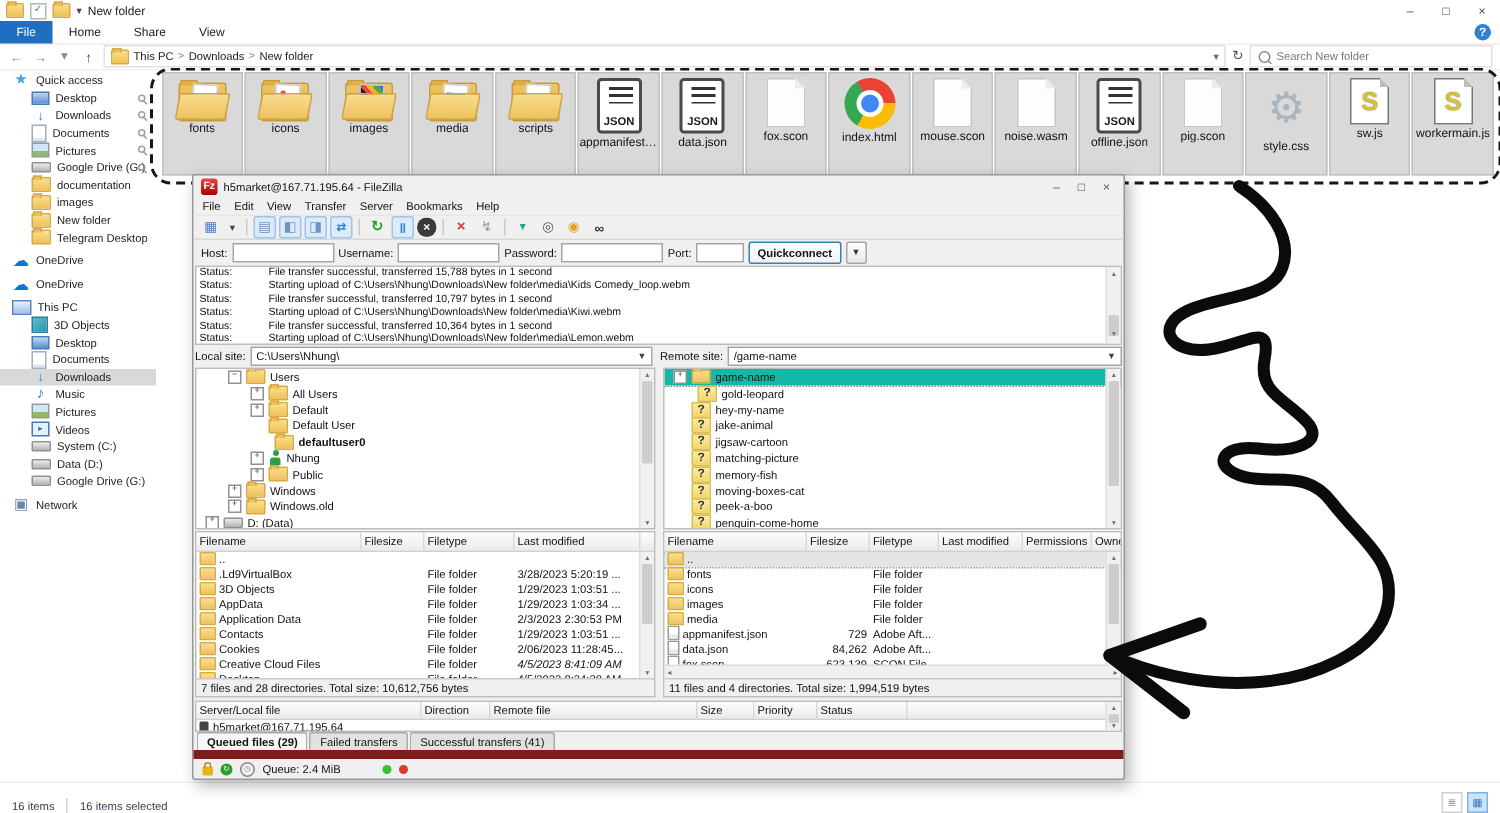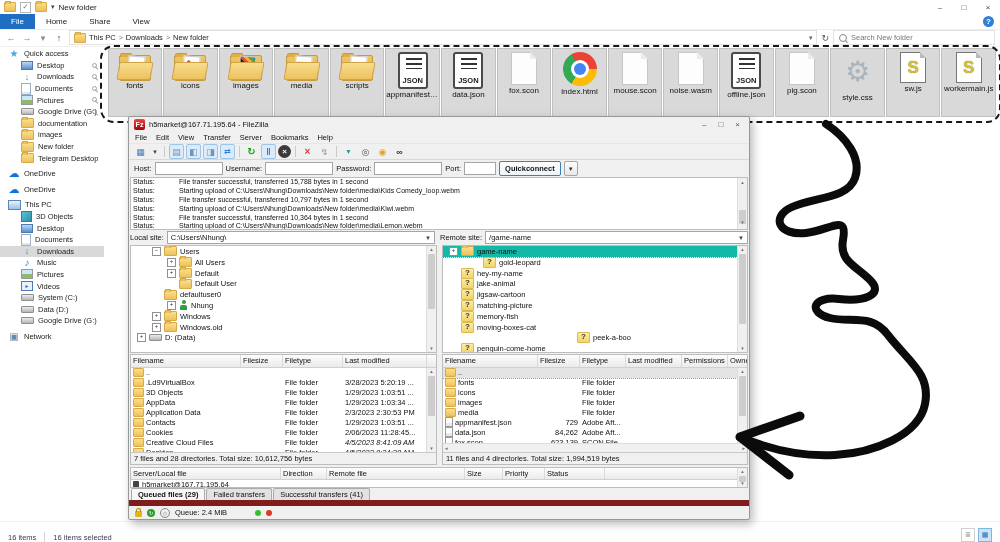--- a/index.html
+++ b/index.html
@@ -531,29 +531,34 @@
         <div class="trow" style="padding-left: 36px;">
           <span class="exp">+</span>
           <span class="tfold"></span>
           <span>Default</span>
         </div>
         <div class="trow" style="padding-left: 36px;">
           <span class="exp none">+</span>
           <span class="tfold"></span>
           <span>Default User</span>
         </div>
-        <div class="trow" style="padding-left: 21px;">
+        <div class="trow" style="padding-left: 40px; font-weight: bold;">
           <span class="exp none">+</span>
           <span class="tfold"></span>
           <span>defaultuser0</span>
         </div>
         <div class="trow" style="padding-left: 36px;">
           <span class="exp">+</span>
           <span class="tuser"></span>
           <span>Nhung</span>
+        </div>
+        <div class="trow" style="padding-left: 36px;">
+          <span class="exp">+</span>
+          <span class="tfold"></span>
+          <span>Public</span>
         </div>
         <div class="trow" style="padding-left: 21px;">
           <span class="exp">+</span>
           <span class="tfold"></span>
           <span>Windows</span>
         </div>
         <div class="trow" style="padding-left: 21px;">
           <span class="exp">+</span>
           <span class="tfold"></span>
           <span>Windows.old</span>
@@ -566,21 +571,21 @@
         <div class="vscroll">
           <div class="vthumb" style="top: 8px; height: 55px;"></div>
         </div>
       </div>
     <div class="pane r" id="rtree">
         <div class="trow sel" style="padding-left: 6px;">
           <span class="exp">+</span>
           <span class="tfold"></span>
           <span>game-name</span>
         </div>
-        <div class="trow" style="padding-left: 10px; margin-left: 18px;">
+        <div class="trow" style="padding-left: 10px;">
           <span class="exp none">+</span>
           <span class="qf"></span>
           <span>gold-leopard</span>
         </div>
         <div class="trow" style="padding-left: 6px;">
           <span class="exp none">+</span>
           <span class="qf"></span>
           <span>hey-my-name</span>
         </div>
         <div class="trow" style="padding-left: 6px;">
@@ -601,21 +606,21 @@
         <div class="trow" style="padding-left: 6px;">
           <span class="exp none">+</span>
           <span class="qf"></span>
           <span>memory-fish</span>
         </div>
         <div class="trow" style="padding-left: 6px;">
           <span class="exp none">+</span>
           <span class="qf"></span>
           <span>moving-boxes-cat</span>
         </div>
-        <div class="trow" style="padding-left: 6px; justify-content: center;">
+        <div class="trow" style="padding-left: 6px;">
           <span class="exp none">+</span>
           <span class="qf"></span>
           <span>peek-a-boo</span>
         </div>
         <div class="trow" style="padding-left: 6px;">
           <span class="exp none">+</span>
           <span class="qf"></span>
           <span>penguin-come-home</span>
         </div>
         <div class="vscroll">

